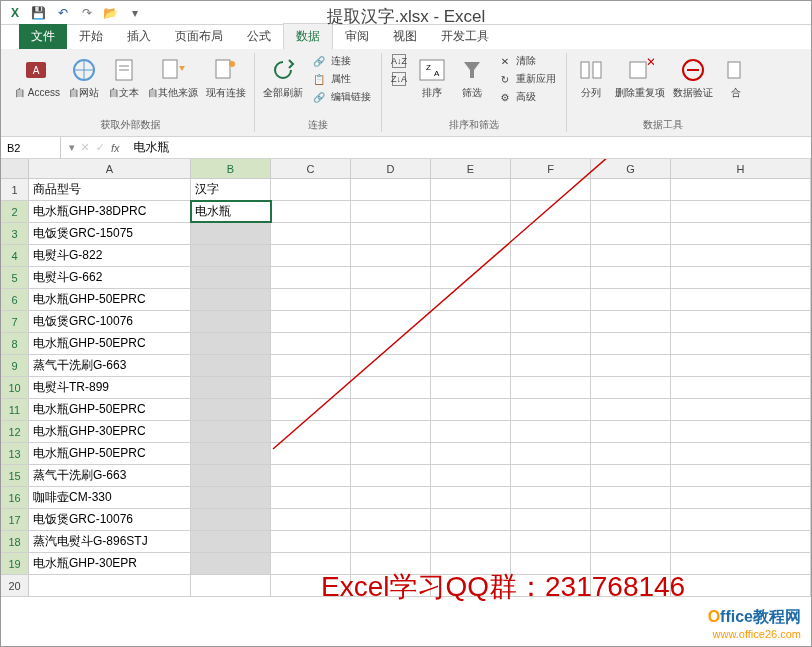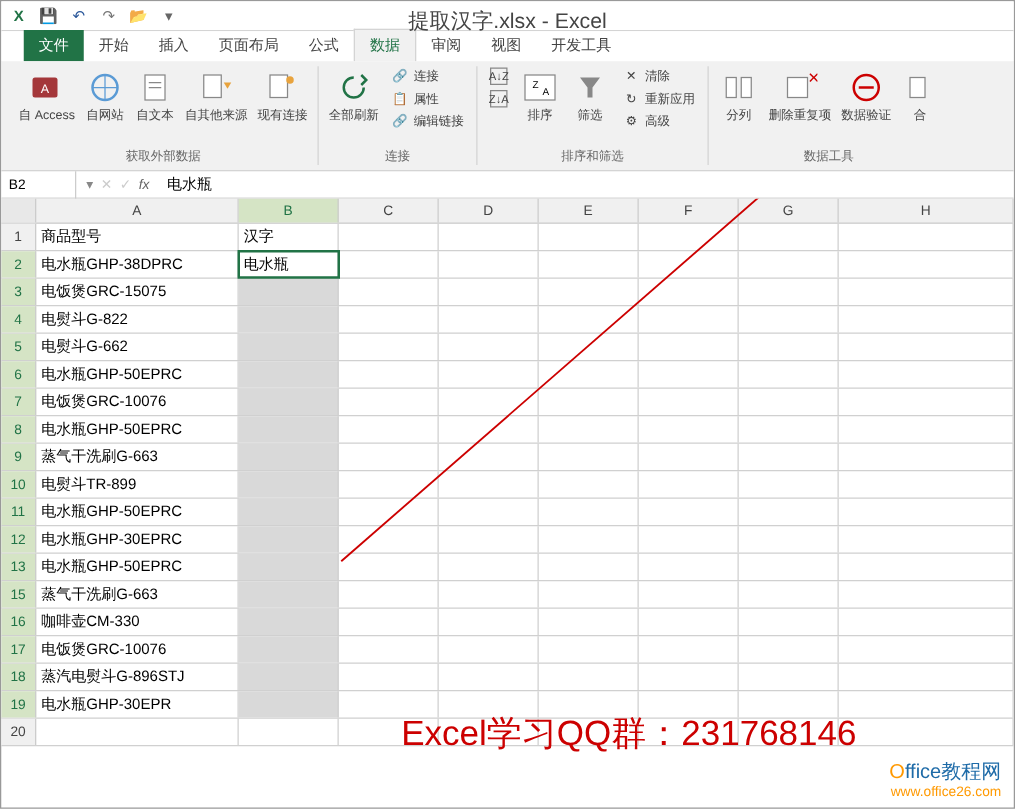--- a/index.html
+++ b/index.html
@@ -41,21 +41,21 @@
 .rows { }
 .row { display: flex; height: 22px; border-bottom: 1px solid #d0d0d0; }
 .row-h { width: 28px; background: #f0f0f0; border-right: 1px solid #ccc; display: flex; align-items: center; justify-content: center; font-size: 11px; color: #444; }
 .row-h.sel { background: #d5e4c5; color: #217346; }
 .cell { border-right: 1px solid #d0d0d0; padding: 0 4px; font-size: 12px; display: flex; align-items: center; overflow: hidden; white-space: nowrap; }
 .cell.selrange { background: #d9d9d9; }
 .cell.active { background: #fff; outline: 2px solid #217346; outline-offset: -1px; z-index: 2; position: relative; }
 .arrow-line { position: absolute; pointer-events: none; z-index: 50; }
 .annotation { position: absolute; color: #c00; font-size: 28px; z-index: 51; }
 .watermark { position: absolute; bottom: 6px; right: 10px; text-align: right; z-index: 52; }
-.watermark .wm1 { font-size: 16px; font-weight: normal; }
+.watermark .wm1 { font-size: 16px; font-weight: bold; }
 .watermark .wm1 .o { color: #f90; }
 .watermark .wm1 .rest { color: #1e6ba8; }
 .watermark .wm2 { font-size: 11px; color: #f90; }
 </style>
 </head>
 <body>
 
 <div class="qat">
   <span class="qat-icon excel-logo">X</span>
   <span class="qat-icon" style="color:#2a579a">💾</span>

